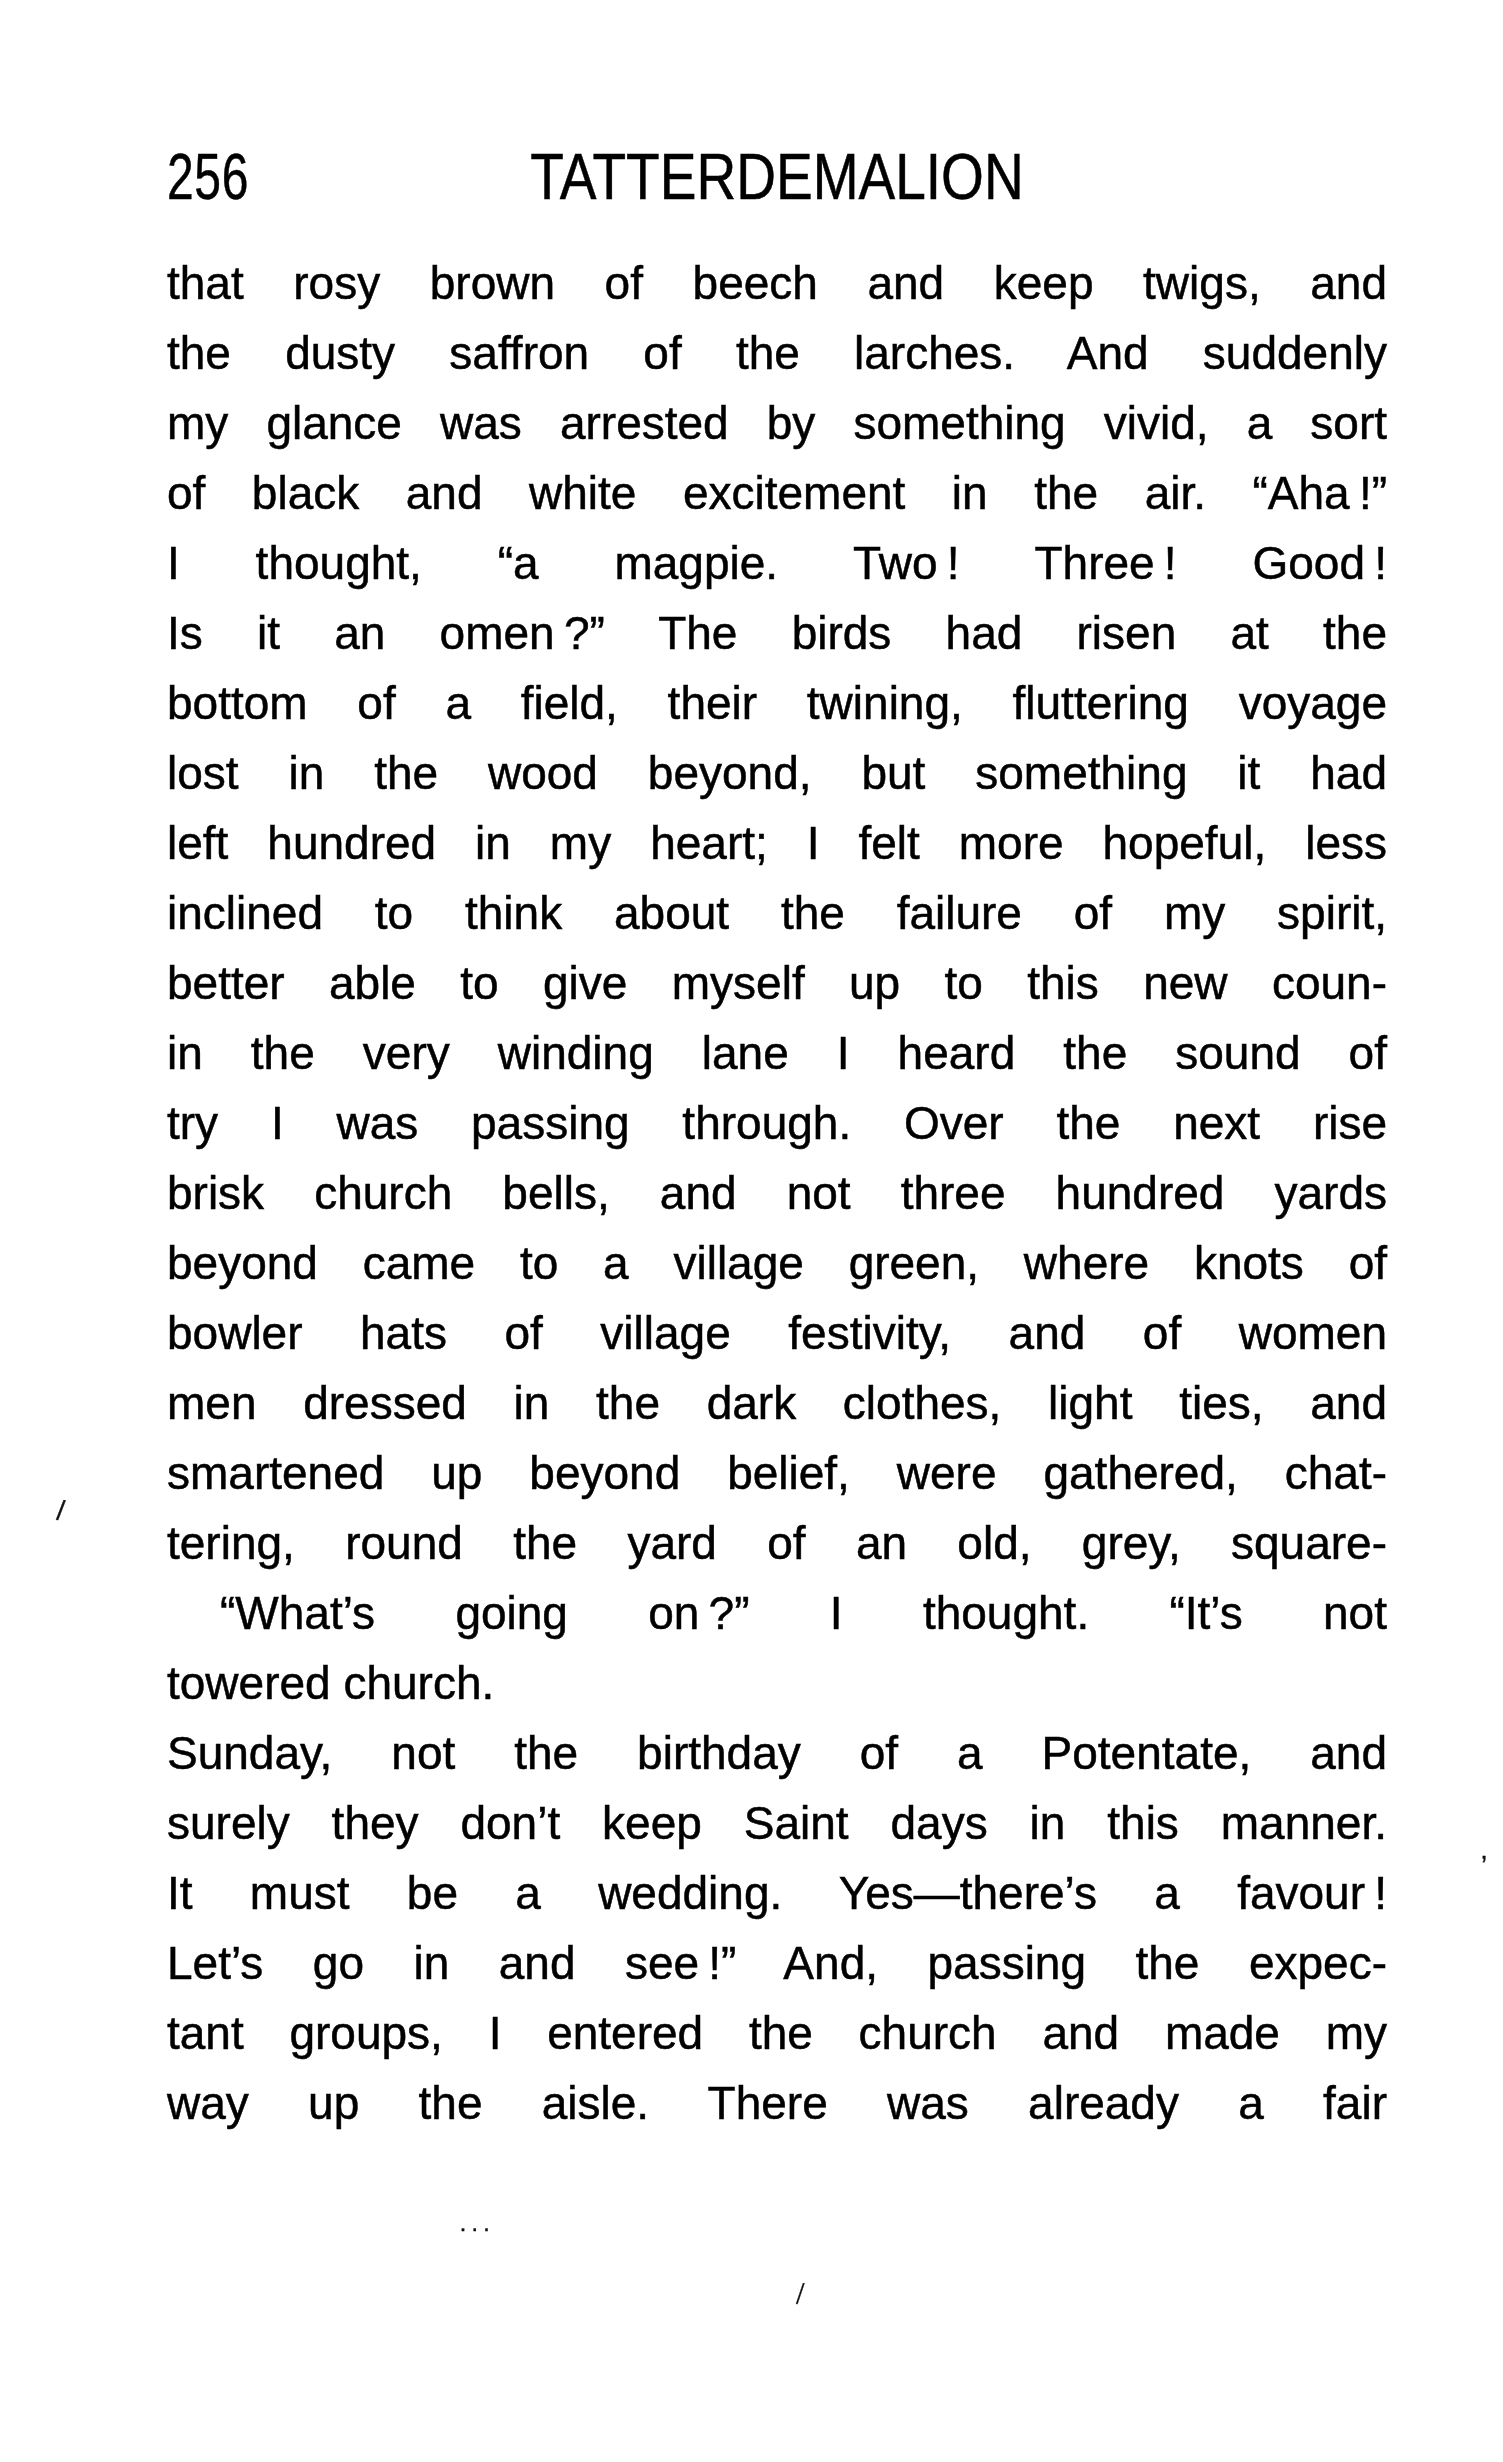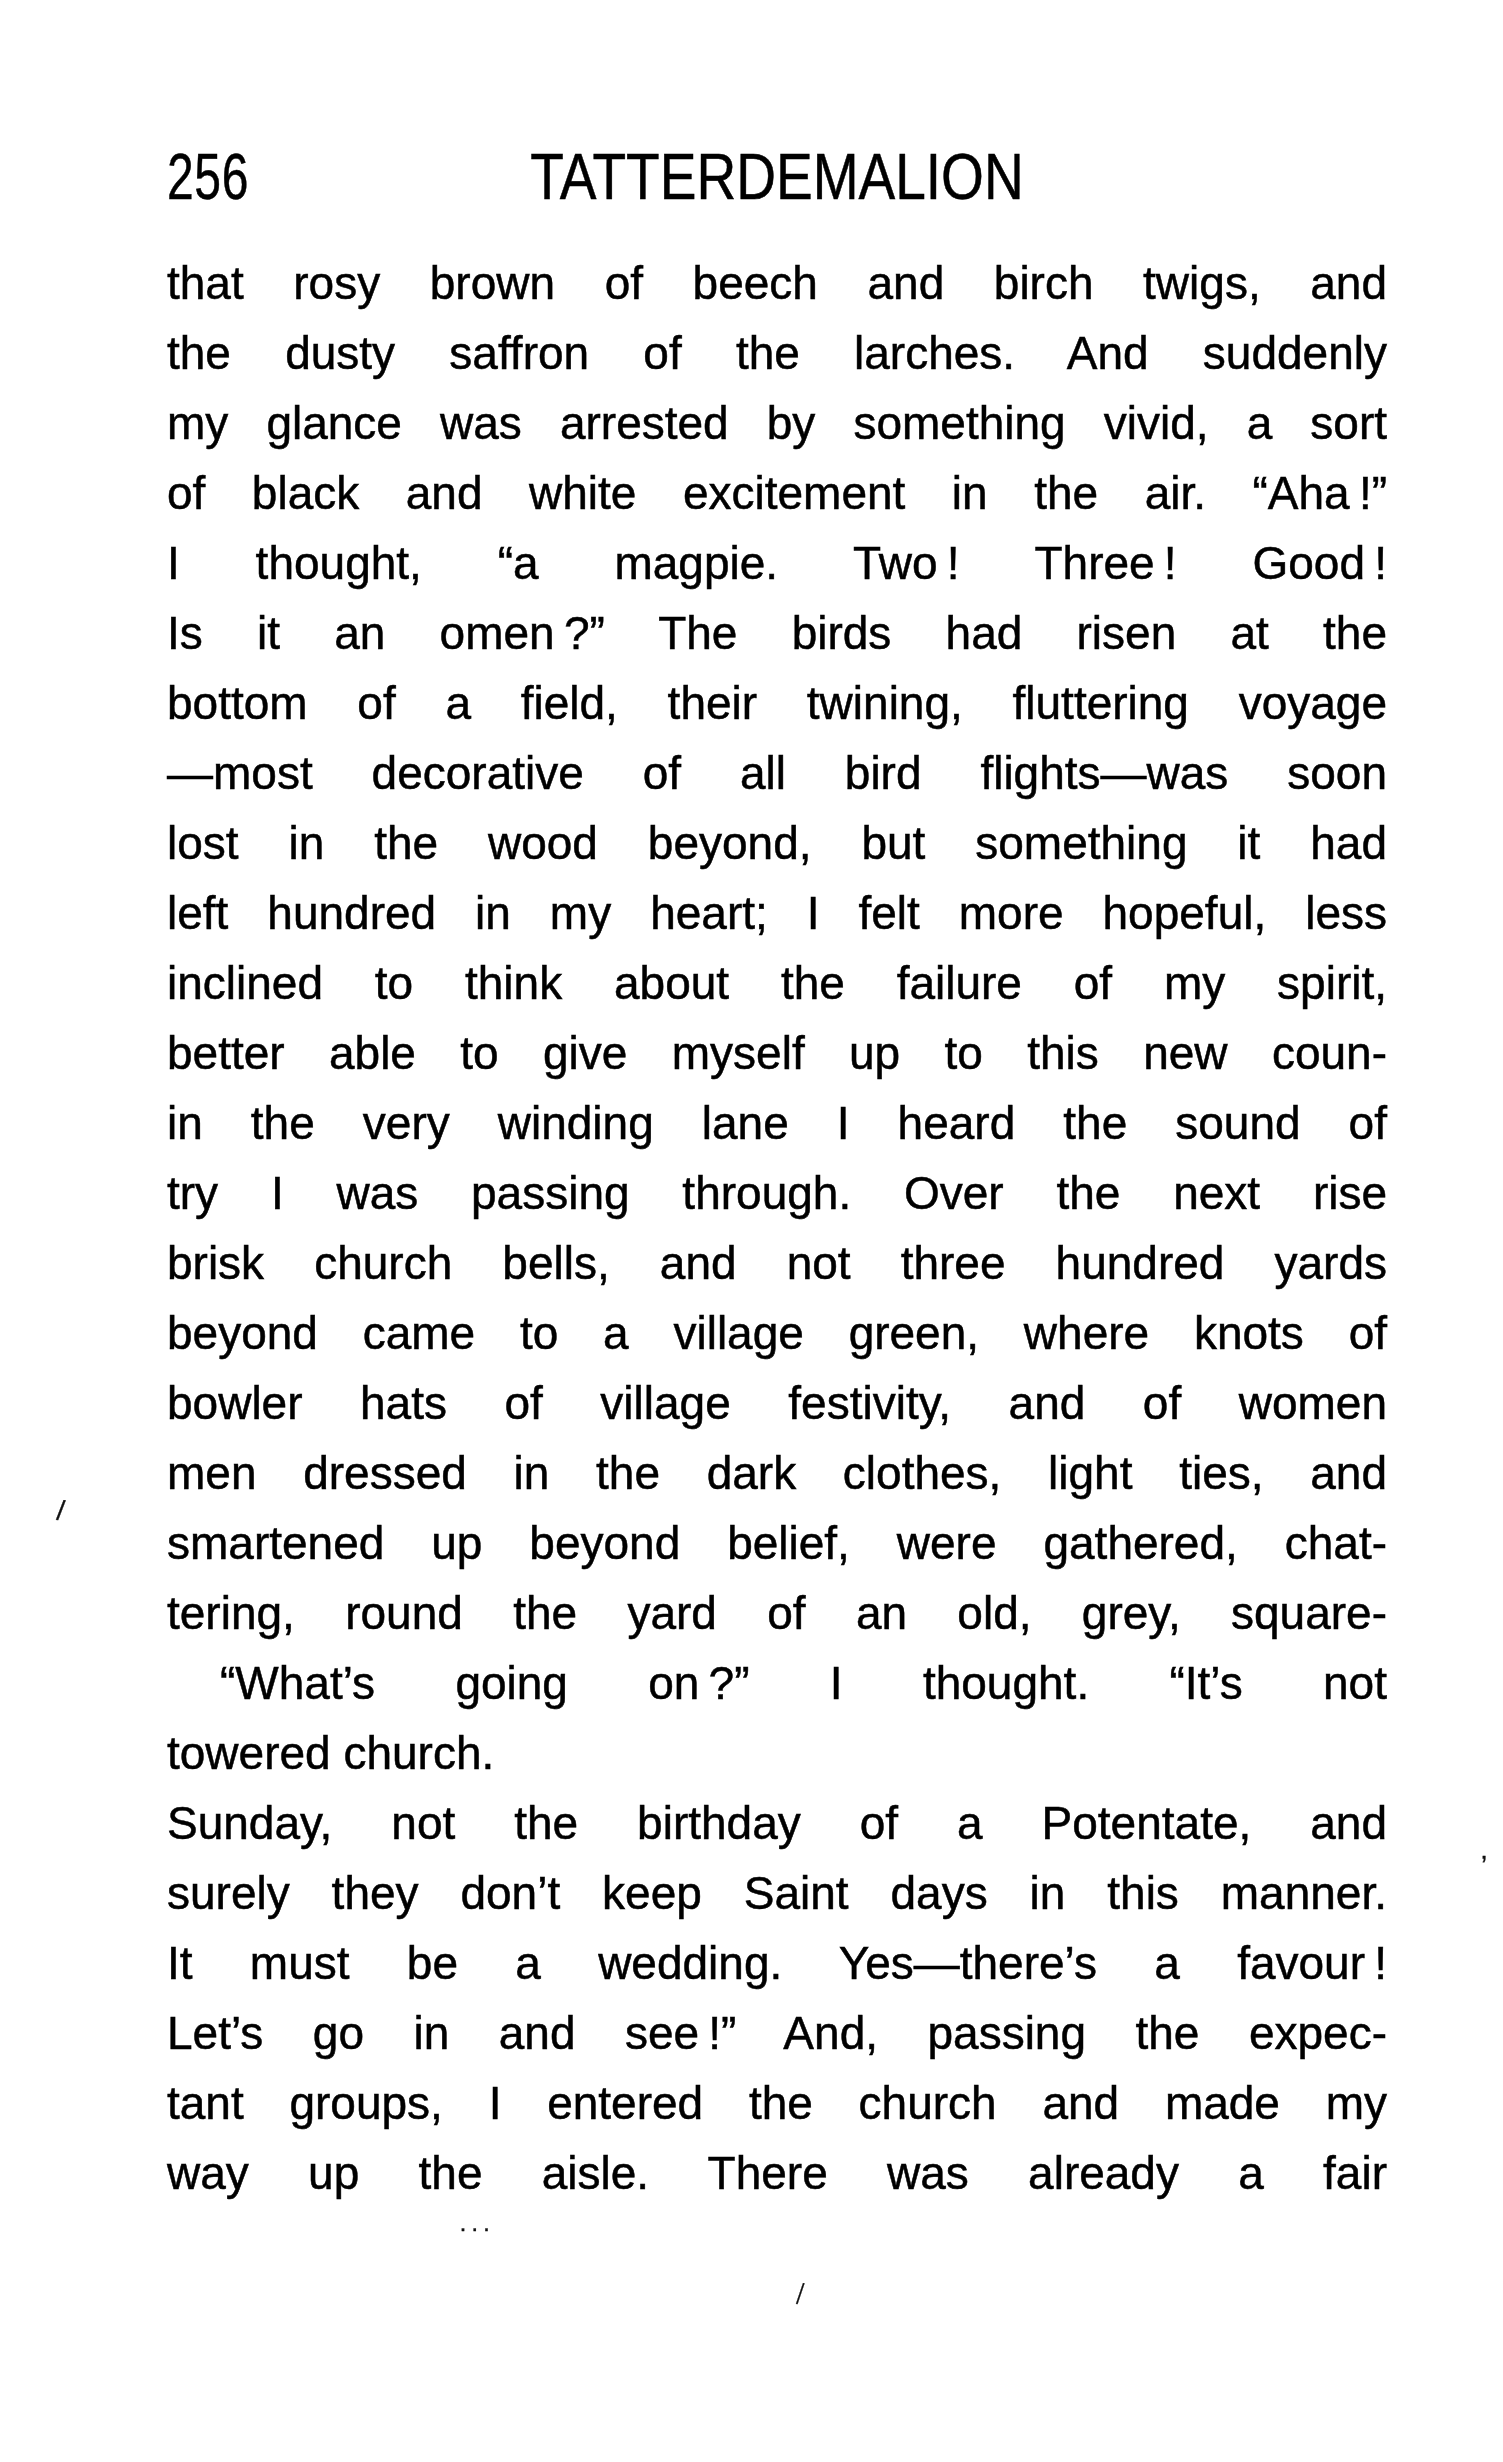--- a/index.html
+++ b/index.html
@@ -66,28 +66,27 @@
 <body>
 
 <div class="page">
 
   <div class="header">
     <span class="page-number">256</span>
     <span class="running-title">TATTERDEMALION</span>
   </div>
 
   <div class="text-block">
-    <div class="line">that rosy brown of beech and birch twigs, and</div>
+    <div class="line">that rosy brown of beech and keep twigs, and</div>
     <div class="line">the dusty saffron of the larches. And suddenly</div>
     <div class="line">my glance was arrested by something vivid, a sort</div>
     <div class="line">of black and white excitement in the air. “Aha !”</div>
     <div class="line">I thought, “a magpie. Two ! Three ! Good !</div>
     <div class="line">Is it an omen ?” The birds had risen at the</div>
     <div class="line">bottom of a field, their twining, fluttering voyage</div>
-    <div class="line">—most decorative of all bird flights—was soon</div>
     <div class="line">lost in the wood beyond, but something it had</div>
     <div class="line">left hundred in my heart; I felt more hopeful, less</div>
     <div class="line">inclined to think about the failure of my spirit,</div>
     <div class="line">better able to give myself up to this new coun-</div>
     <div class="line">in the very winding lane I heard the sound of</div>
     <div class="line">try I was passing through. Over the next rise</div>
     <div class="line">brisk church bells, and not three hundred yards</div>
     <div class="line">beyond came to a village green, where knots of</div>
     <div class="line">bowler hats of village festivity, and of women</div>
     <div class="line">men dressed in the dark clothes, light ties, and</div>

